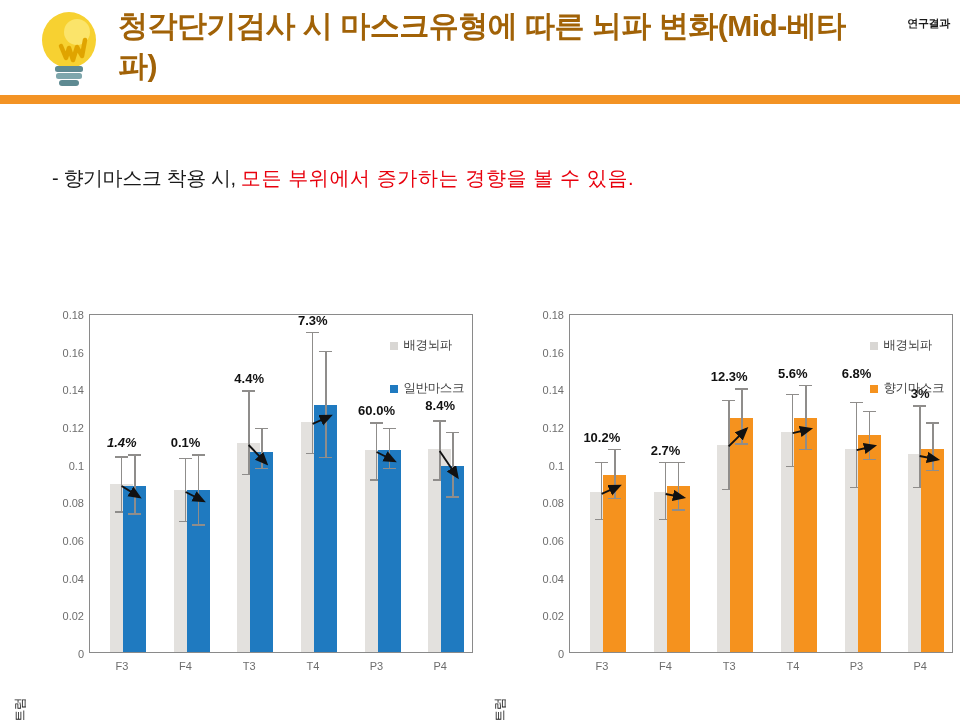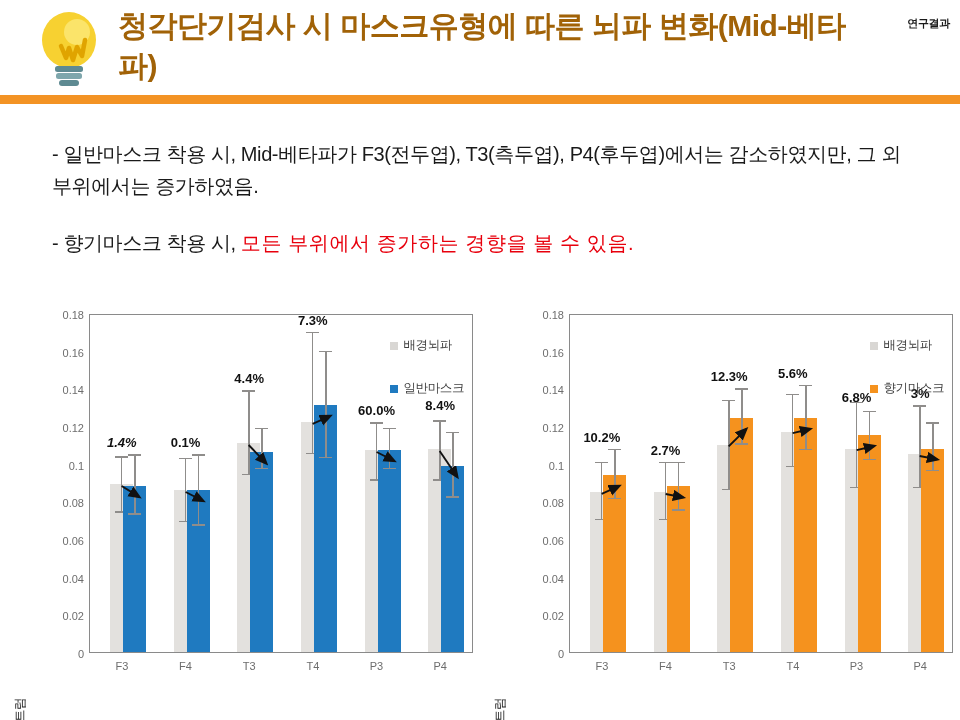--- a/index.html
+++ b/index.html
@@ -102,21 +102,20 @@
       <rect x="22" y="58" width="28" height="6" rx="2.5" fill="#5E8A92"></rect>
       <rect x="23" y="65" width="26" height="6" rx="2.5" fill="#7EA6AC"></rect>
       <rect x="26" y="72" width="20" height="6" rx="3" fill="#5E8A92"></rect>
     </svg>
     <div class="slide-title">청각단기검사 시 마스크유형에 따른 뇌파 변화(Mid-베타파)</div>
     <div class="corner-tag">연구결과</div>
     <div class="rule"></div>
   </div>
 
   <div class="body-text">
-    <div class="para">- 일반마스크 착용 시, Mid-베타파가 F3(전두엽), T3(측두엽), P4(후두엽)에서는 감소하였지만, 그 외 부위에서는 증가하였음.</div>
     <div class="para p2"><span>- 향기마스크 착용 시, </span><span class="hl">모든 부위에서 증가하는 경향을 볼 수 있음.</span></div>
   </div>
 
   <div class="chart left" id="chart0">
       <div class="ylabel">상대파워스펙트럼</div>
       <div class="plot">
         <div class="ytick" style="top: 339px;">0</div>
         <div class="ytick" style="top: 301.333px;">0.02</div>
         <div class="ytick" style="top: 263.667px;">0.04</div>
         <div class="ytick" style="top: 226px;">0.06</div>
@@ -409,21 +408,21 @@
             </div>
             <div class="xtick">P3</div>
             <svg class="arrow" width="64" height="28.183333333333337" style="left: 0px; top: 119.417px;">
               <defs>
                 <marker id="ah14" markerWidth="7" markerHeight="7" refX="5.5" refY="3" orient="auto">
                   <path d="M0,0 L7,3 L0,6 z" fill="#111"></path>
                 </marker>
               </defs>
               <line x1="31.66" y1="16.183333333333337" x2="49.28" y2="12" stroke="#111" stroke-width="1.9" marker-end="url(#ah14)"></line>
             </svg>
-            <div class="pct" style="left: 50%; bottom: 247px;">6.8%</div>
+            <div class="pct" style="left: 50%; bottom: 271px;">6.8%</div>
           </div>
           <div class="group">
             <div class="bar base" style="height: 197.75px;"></div>
             <div class="err e-base" style="bottom: 163.85px; height: 82.8667px;">
               <span class="stem"></span>
               <span class="cap t"></span>
               <span class="cap b"></span>
             </div>
             <div class="bar treat" style="height: 203.4px;"></div>
             <div class="err e-treat" style="bottom: 180.8px; height: 48.9667px;">

